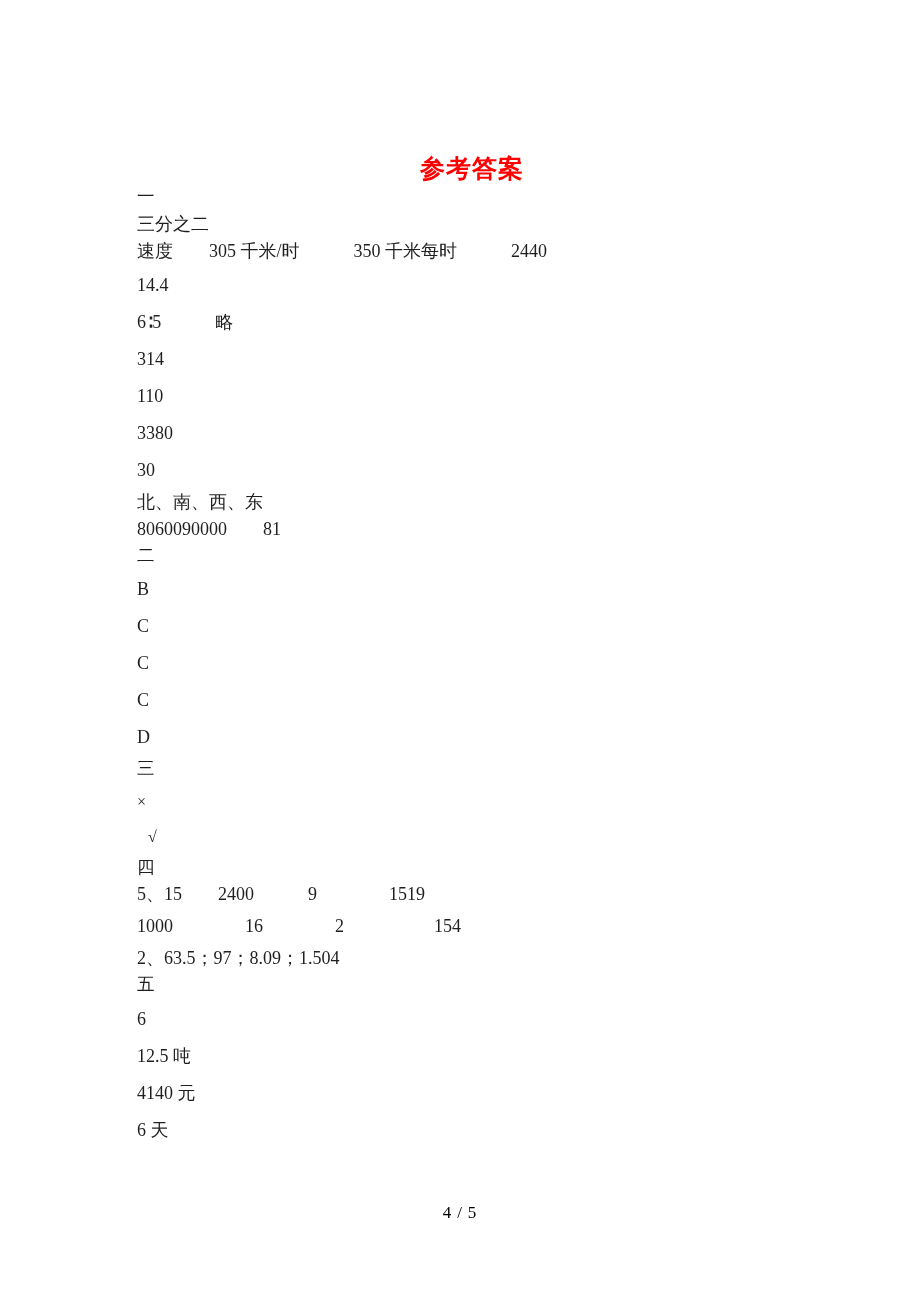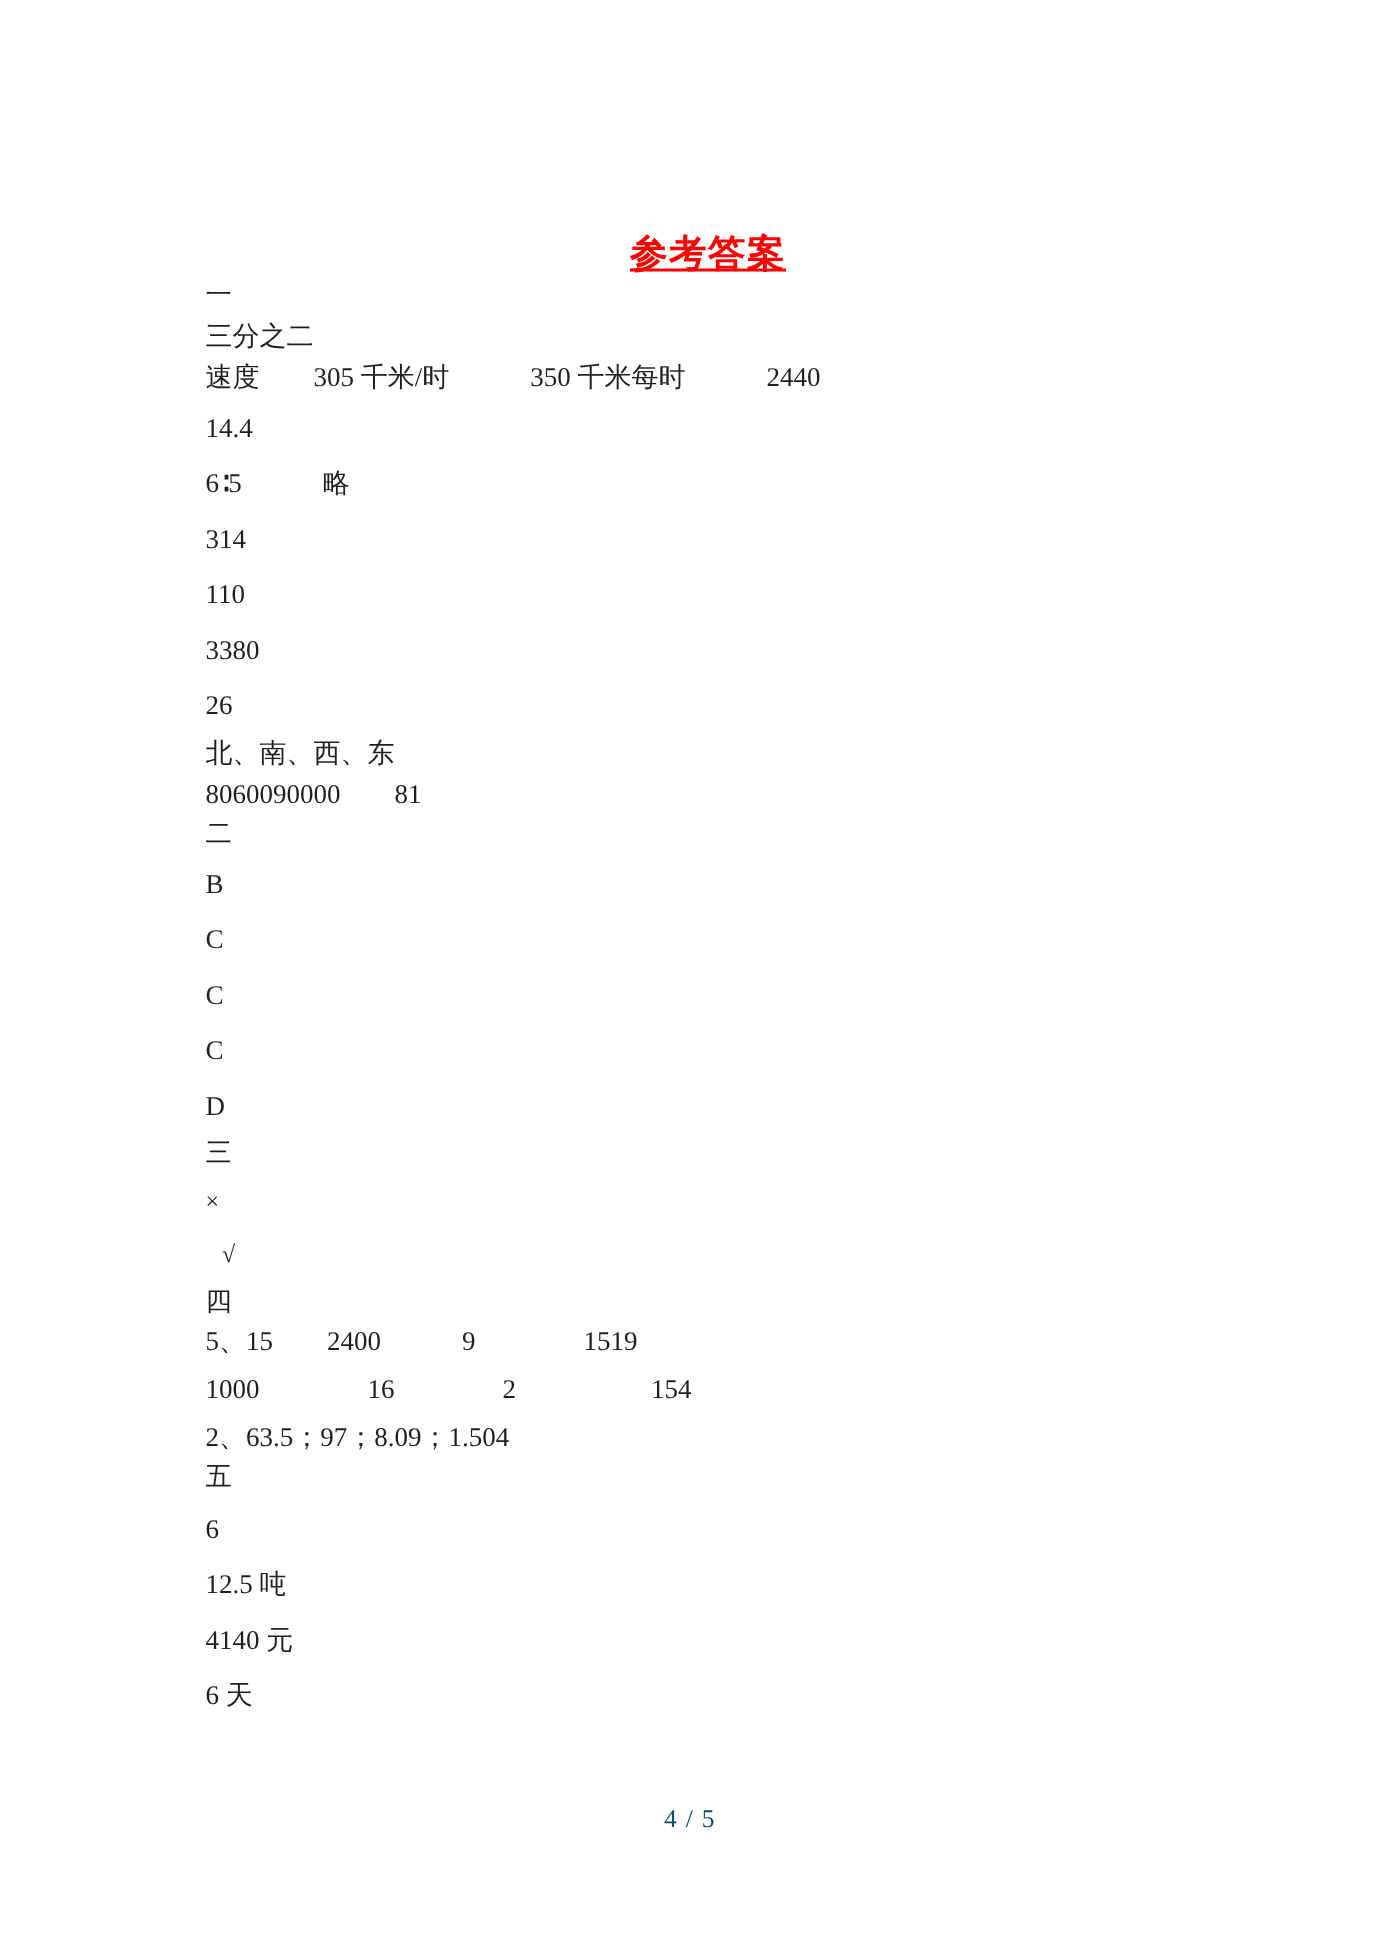--- a/index.html
+++ b/index.html
@@ -34,21 +34,20 @@
     font-family: "DejaVu Sans", "Liberation Sans", sans-serif;
     font-weight: 700;
     font-size: 25px;
     letter-spacing: 1px;
     color: #ff0000;
     line-height: 1;
   }
   .doc-title .title-inner {
     display: inline-block;
     transform: translateX(12px);
-    text-decoration: underline;
   }
 
   
   .body-col {
     position: absolute;
     left: 137px;
     top: 188px;
     width: 600px;
   }
 
@@ -76,21 +75,21 @@
   .cross { font-size: 16px; }
 
   
   .page-footer {
     position: absolute;
     left: 0;
     right: 0;
     top: 1203px;
     text-align: center;
     font-size: 17px;
-    color: #0c4a6e;
+    color: #000000;
     font-family: "Liberation Serif", "DejaVu Serif", serif;
     letter-spacing: 1px;
   }
   .page-footer .sep { margin: 0 5px; }
 </style>
 </head>
 <body>
 
 <div class="page">
 
@@ -101,21 +100,21 @@
   <div class="body-col">
 
     <div class="ln tight sec-mark">一</div>
     <div class="ln tight">三分之二</div>
     <div class="ln mid">速度　　305 千米/时　　　350 千米每时　　　2440</div>
     <div class="ln loose">14.4</div>
     <div class="ln loose">6∶5　　　略</div>
     <div class="ln loose">314</div>
     <div class="ln loose">110</div>
     <div class="ln loose">3380</div>
-    <div class="ln mid">26</div>
+    <div class="ln mid">30</div>
     <div class="ln tight">北、南、西、东</div>
     <div class="ln tight">8060090000　　81</div>
 
     <div class="ln tight sec-mark">二</div>
     <div class="ln loose">B</div>
     <div class="ln loose">C</div>
     <div class="ln loose">C</div>
     <div class="ln loose">C</div>
     <div class="ln mid">D</div>
 

